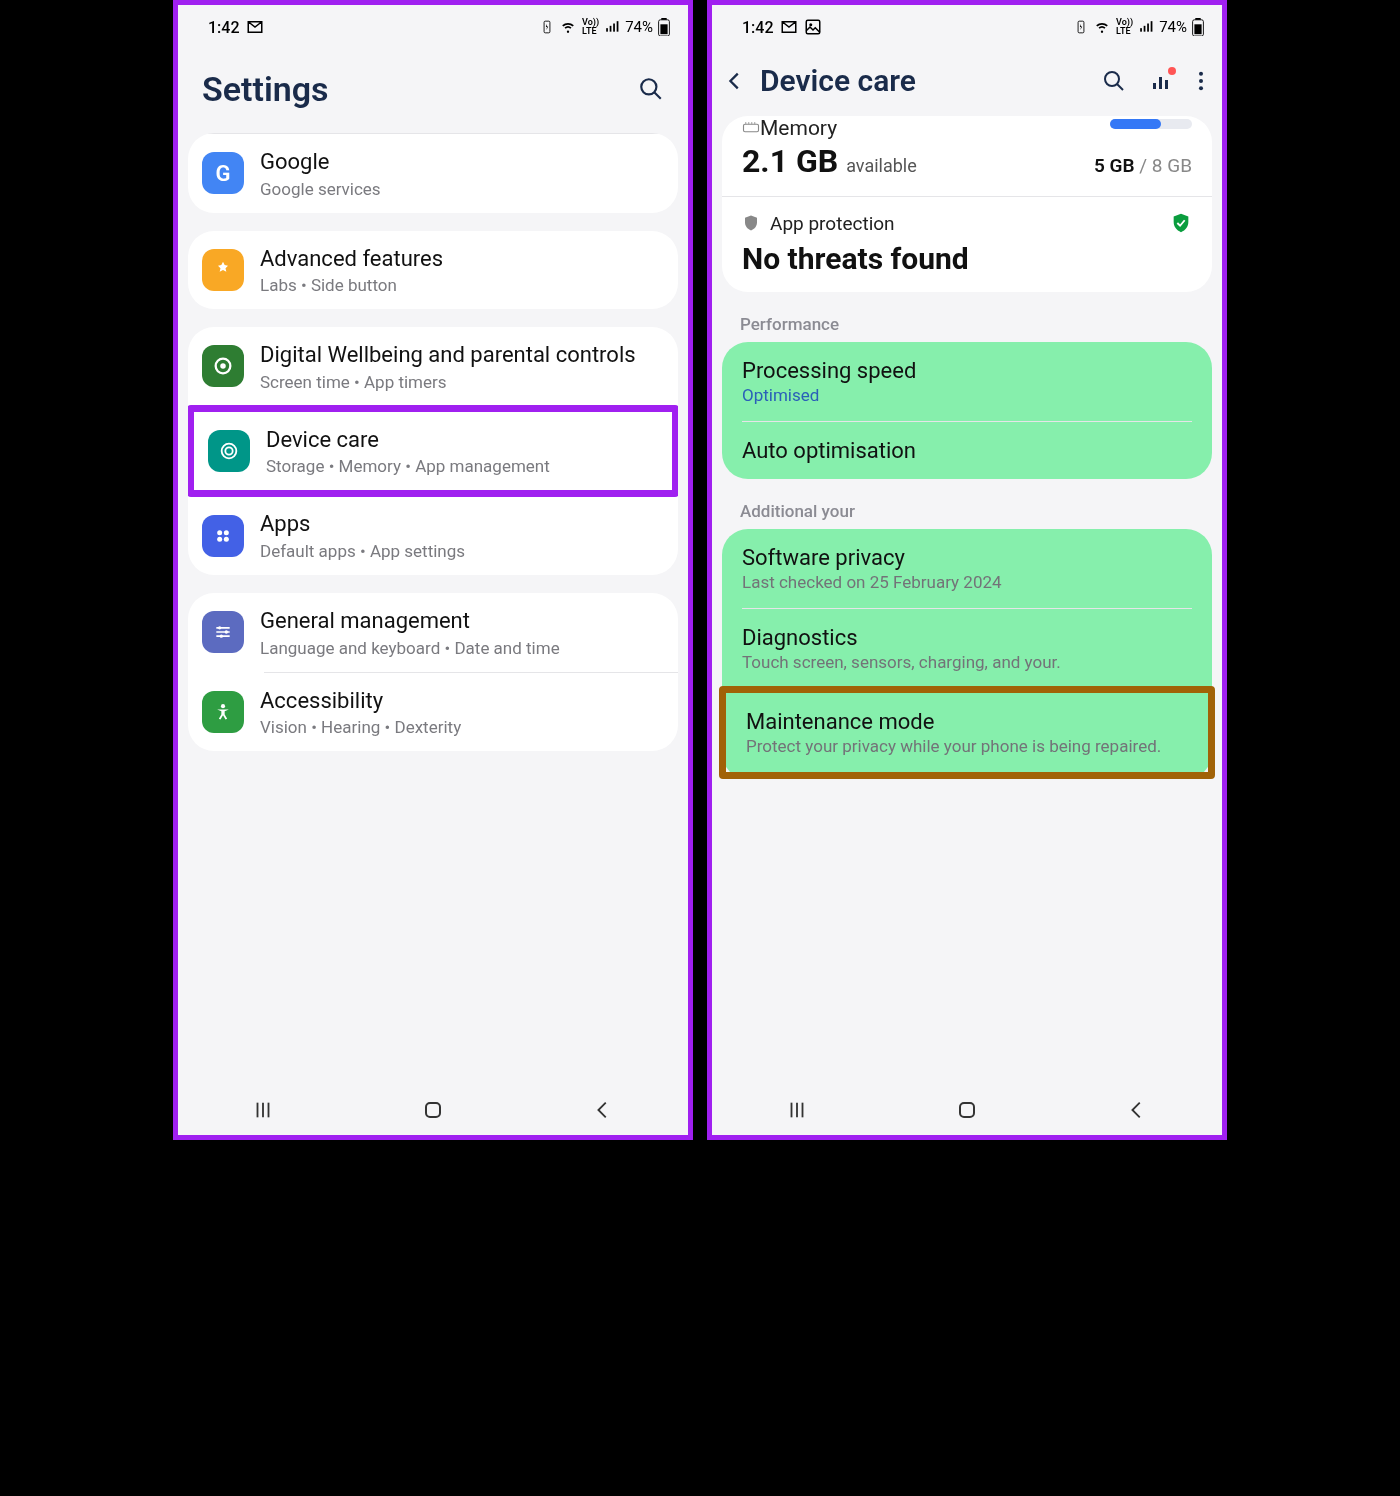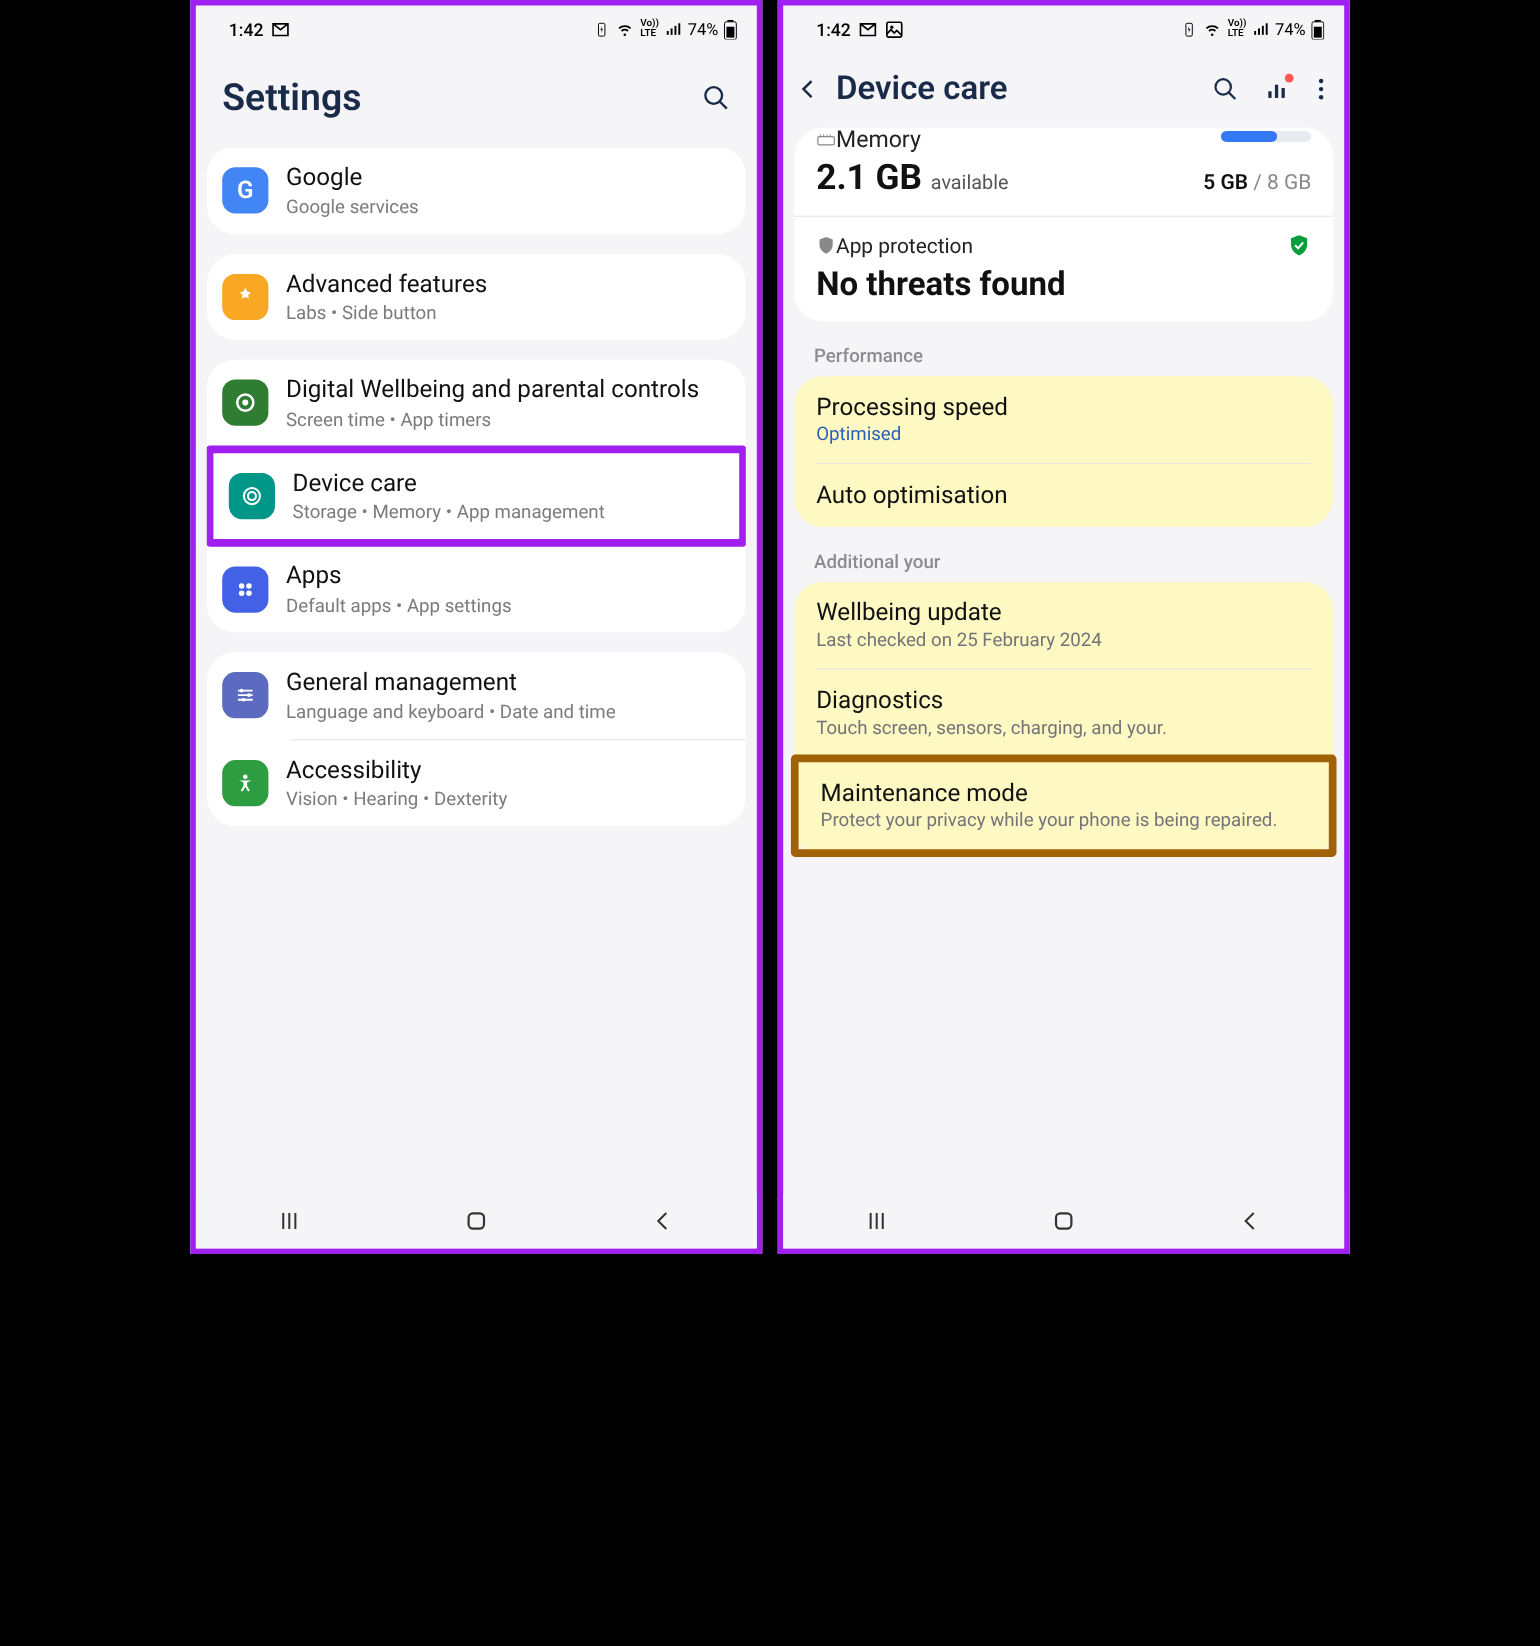--- a/index.html
+++ b/index.html
@@ -43,28 +43,28 @@
 .memory-header { font-size: 21px; color: #222; }
 .memory-line { display: flex; align-items: baseline; justify-content: space-between; gap: 36px; }
 .memory-val { font-size: 32px; font-weight: 700; color: #111; }
 .memory-avail { font-size: 18px; color: #555; margin-left: 4px; }
 .memory-right { font-size: 19px; color: #111; font-weight: 600; }
 .memory-right .total { color: #888; font-weight: 400; }
 .memory-bar { width: 82px; height: 10px; background: #e8eaf0; border-radius: 6px; margin-left: auto; margin-bottom: 8px; position: relative; }
 .memory-fill { height: 100%; width: 62%; background: #3478f6; border-radius: 6px; }
 .dc-hr { height: 1px; background: #e5e5e8; margin: 16px -20px 14px -20px; }
 
-.app-prot-row { display: flex; align-items: center; }
+.app-prot-row { display: flex; align-items: center; gap: 10px; }
 .shield-gray { color: #777; font-size: 18px; }
 .shield-green { color: #0a0; font-size: 22px; margin-left: auto; }
 .threats-text { font-size: 30px; font-weight: 700; color: #111; margin-top: 6px; }
 
 .section-header { font-size: 17px; color: #8b8b93; font-weight: 500; padding: 8px 28px 8px 28px; }
 
-.dc-list { background: #fef9c3; border-radius: 26px; margin: 0 10px 14px 10px; }
+.dc-list { background: #86efac; border-radius: 26px; margin: 0 10px 14px 10px; }
 .dc-list-item { padding: 16px 20px; }
 .dc-list-item.highlight { border: 7px solid #a16207; border-radius: 4px; margin: -3px; }
 .dc-item-title { font-size: 22px; color: #111; }
 .dc-item-sub { font-size: 17px; color: #737378; margin-top: 2px; }
 .dc-item-sub.blue { color: #2a5fb8; }
 .dc-hr2 { height: 1px; background: #e5e5e8; margin: 0 20px; }
 
 .nav-bar { position: absolute; bottom: 0; left: 0; right: 0; height: 50px; background: #f5f5f7; display: flex; align-items: center; justify-content: space-around; }
 .nav-icon { color: #333; }
 
@@ -381,21 +381,21 @@
     </div>
     <div class="dc-hr2"></div>
     <div class="dc-list-item">
       <div class="dc-item-title">Auto optimisation</div>
     </div>
   </div>
 
   <div class="section-header">Additional your</div>
   <div class="dc-list">
     <div class="dc-list-item">
-      <div class="dc-item-title">Wellbeing update</div>
+      <div class="dc-item-title">Software privacy</div>
       <div class="dc-item-sub">Last checked on 25 February 2024</div>
     </div>
     <div class="dc-hr2"></div>
     <div class="dc-list-item">
       <div class="dc-item-title">Diagnostics</div>
       <div class="dc-item-sub">Touch screen, sensors, charging, and your.</div>
     </div>
     <div class="dc-hr2"></div>
     <div class="dc-list-item highlight">
       <div class="dc-item-title">Maintenance mode</div>

